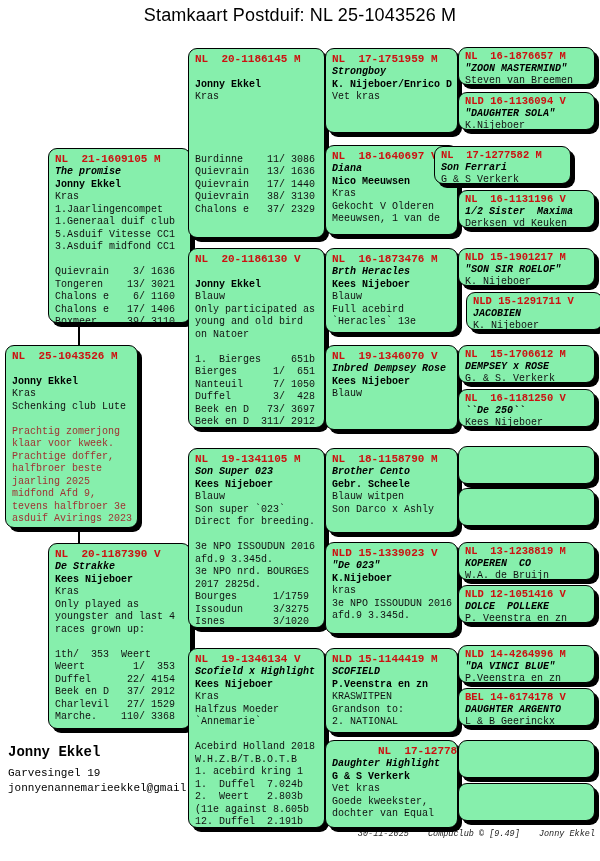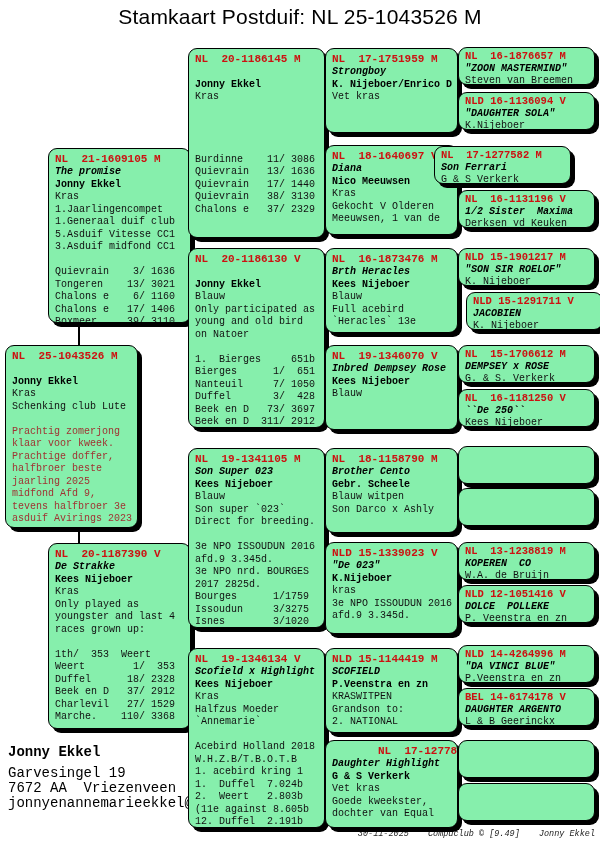--- a/index.html
+++ b/index.html
@@ -1,35 +1,35 @@
 <!DOCTYPE html>
 <html><head>
 <meta charset="utf-8">
 <style>
   html,body{margin:0;padding:0;background:#fff;}
   .page{position:relative;width:600px;height:861px;background:#ffffff;overflow:hidden;
         font-family:"Liberation Mono","DejaVu Sans Mono",monospace;}
   .title{position:absolute;top:5px;left:0;width:100%;text-align:center;
          font-family:"Liberation Sans","DejaVu Sans",sans-serif;
-         font-size:21px;color:#000;letter-spacing:.2px;}
+         font-size:18px;color:#000;letter-spacing:.2px;}
   .box{position:absolute;background:#86efac;border:1.5px solid #000;border-radius:9px;
        box-shadow:4px 4px 0 #000;box-sizing:border-box;overflow:hidden;
        padding:3px 4px 0 6px;}
   .ring{font-weight:bold;font-size:11px;line-height:14px;height:14px;white-space:pre;}
   .ln{font-size:10px;line-height:12.5px;height:12.5px;white-space:pre;color:#111;}
   .s-n{font-style:italic;font-weight:bold;color:#000;}
   .s-o{font-weight:bold;color:#000;}
   .g-gen4 .ln{line-height:11.5px;height:11.5px;}
   .g-gen4 .ring{font-size:10.5px;line-height:13px;height:13px;}
   .g-gen4{padding-top:2px;}
   .g-subject{z-index:5;} .g-gen1{z-index:1;} .g-gen2{z-index:2;} .g-gen3{z-index:3;} .g-gen4{z-index:4;}
   .conn{position:absolute;width:2px;background:#000;z-index:0;}
   .owner{position:absolute;left:8px;top:743px;color:#000;}
   .owner .nm{font-weight:bold;font-size:14px;line-height:18px;margin-bottom:5px;white-space:pre;}
-  .owner .ad{font-size:14px;line-height:15px;white-space:pre;}
+  .owner .ad{font-size:11px;line-height:15px;white-space:pre;}
   .footer{position:absolute;right:5px;top:829px;font-size:8.5px;font-style:italic;color:#222;text-align:right;}
   .footer span{margin-left:14px;}
 </style>
 </head>
 <body>
 
 <div class="page">
   <div class="title">Stamkaart Postduif: NL  25-1043526 M</div>
 
   <div id="tree">
@@ -69,21 +69,21 @@
         <div class="ring" style="color: rgb(204, 17, 17);">NL  20-1187390 V</div>
         <div class="ln s-n">De Strakke</div>
         <div class="ln s-o">Kees Nijeboer</div>
         <div class="ln s-t">Kras</div>
         <div class="ln s-t">Only played as</div>
         <div class="ln s-t">youngster and last 4</div>
         <div class="ln s-t">races grown up:</div>
         <div class="ln s-t">&nbsp;</div>
         <div class="ln s-t">1th/  353  Weert</div>
         <div class="ln s-t">Weert        1/  353</div>
-        <div class="ln s-t">Duffel      18/ 2328</div>
+        <div class="ln s-t">Duffel      22/ 4154</div>
         <div class="ln s-t">Beek en D   37/ 2912</div>
         <div class="ln s-t">Charlevil   27/ 1529</div>
         <div class="ln s-t">Marche.    110/ 3368</div>
       </div>
       <div class="box g-gen2" style="left: 188px; top: 48px; width: 137px; height: 190px;">
         <div class="ring" style="color: rgb(204, 17, 17);">NL  20-1186145 M</div>
         <div class="ln s-t">&nbsp;</div>
         <div class="ln s-o">Jonny Ekkel</div>
         <div class="ln s-t">Kras</div>
         <div class="ln s-t">&nbsp;</div>
@@ -268,21 +268,20 @@
       <div class="box g-gen4" style="left: 458px; top: 740px; width: 137px; height: 38px;"></div>
       <div class="box g-gen4" style="left: 458px; top: 783px; width: 137px; height: 38px;"></div>
     </div>
 
   <div class="conn" style="left:78px;top:324px;height:22px;"></div>
   <div class="conn" style="left:78px;top:528px;height:16px;"></div>
 
   <div class="owner">
     <div class="nm">Jonny Ekkel</div>
     <div class="ad">Garvesingel 19</div>
-    <div class="ad">7672 AA  Vriezenveen</div>
     <div class="ad">jonnyenannemarieekkel@gmail.com</div>
   </div>
 
   <div class="footer">
     <span style="margin-left:0">30-11-2025</span>
     <span>Compuclub © [9.49]</span>
     <span>Jonny Ekkel</span>
   </div>
 </div>
 

